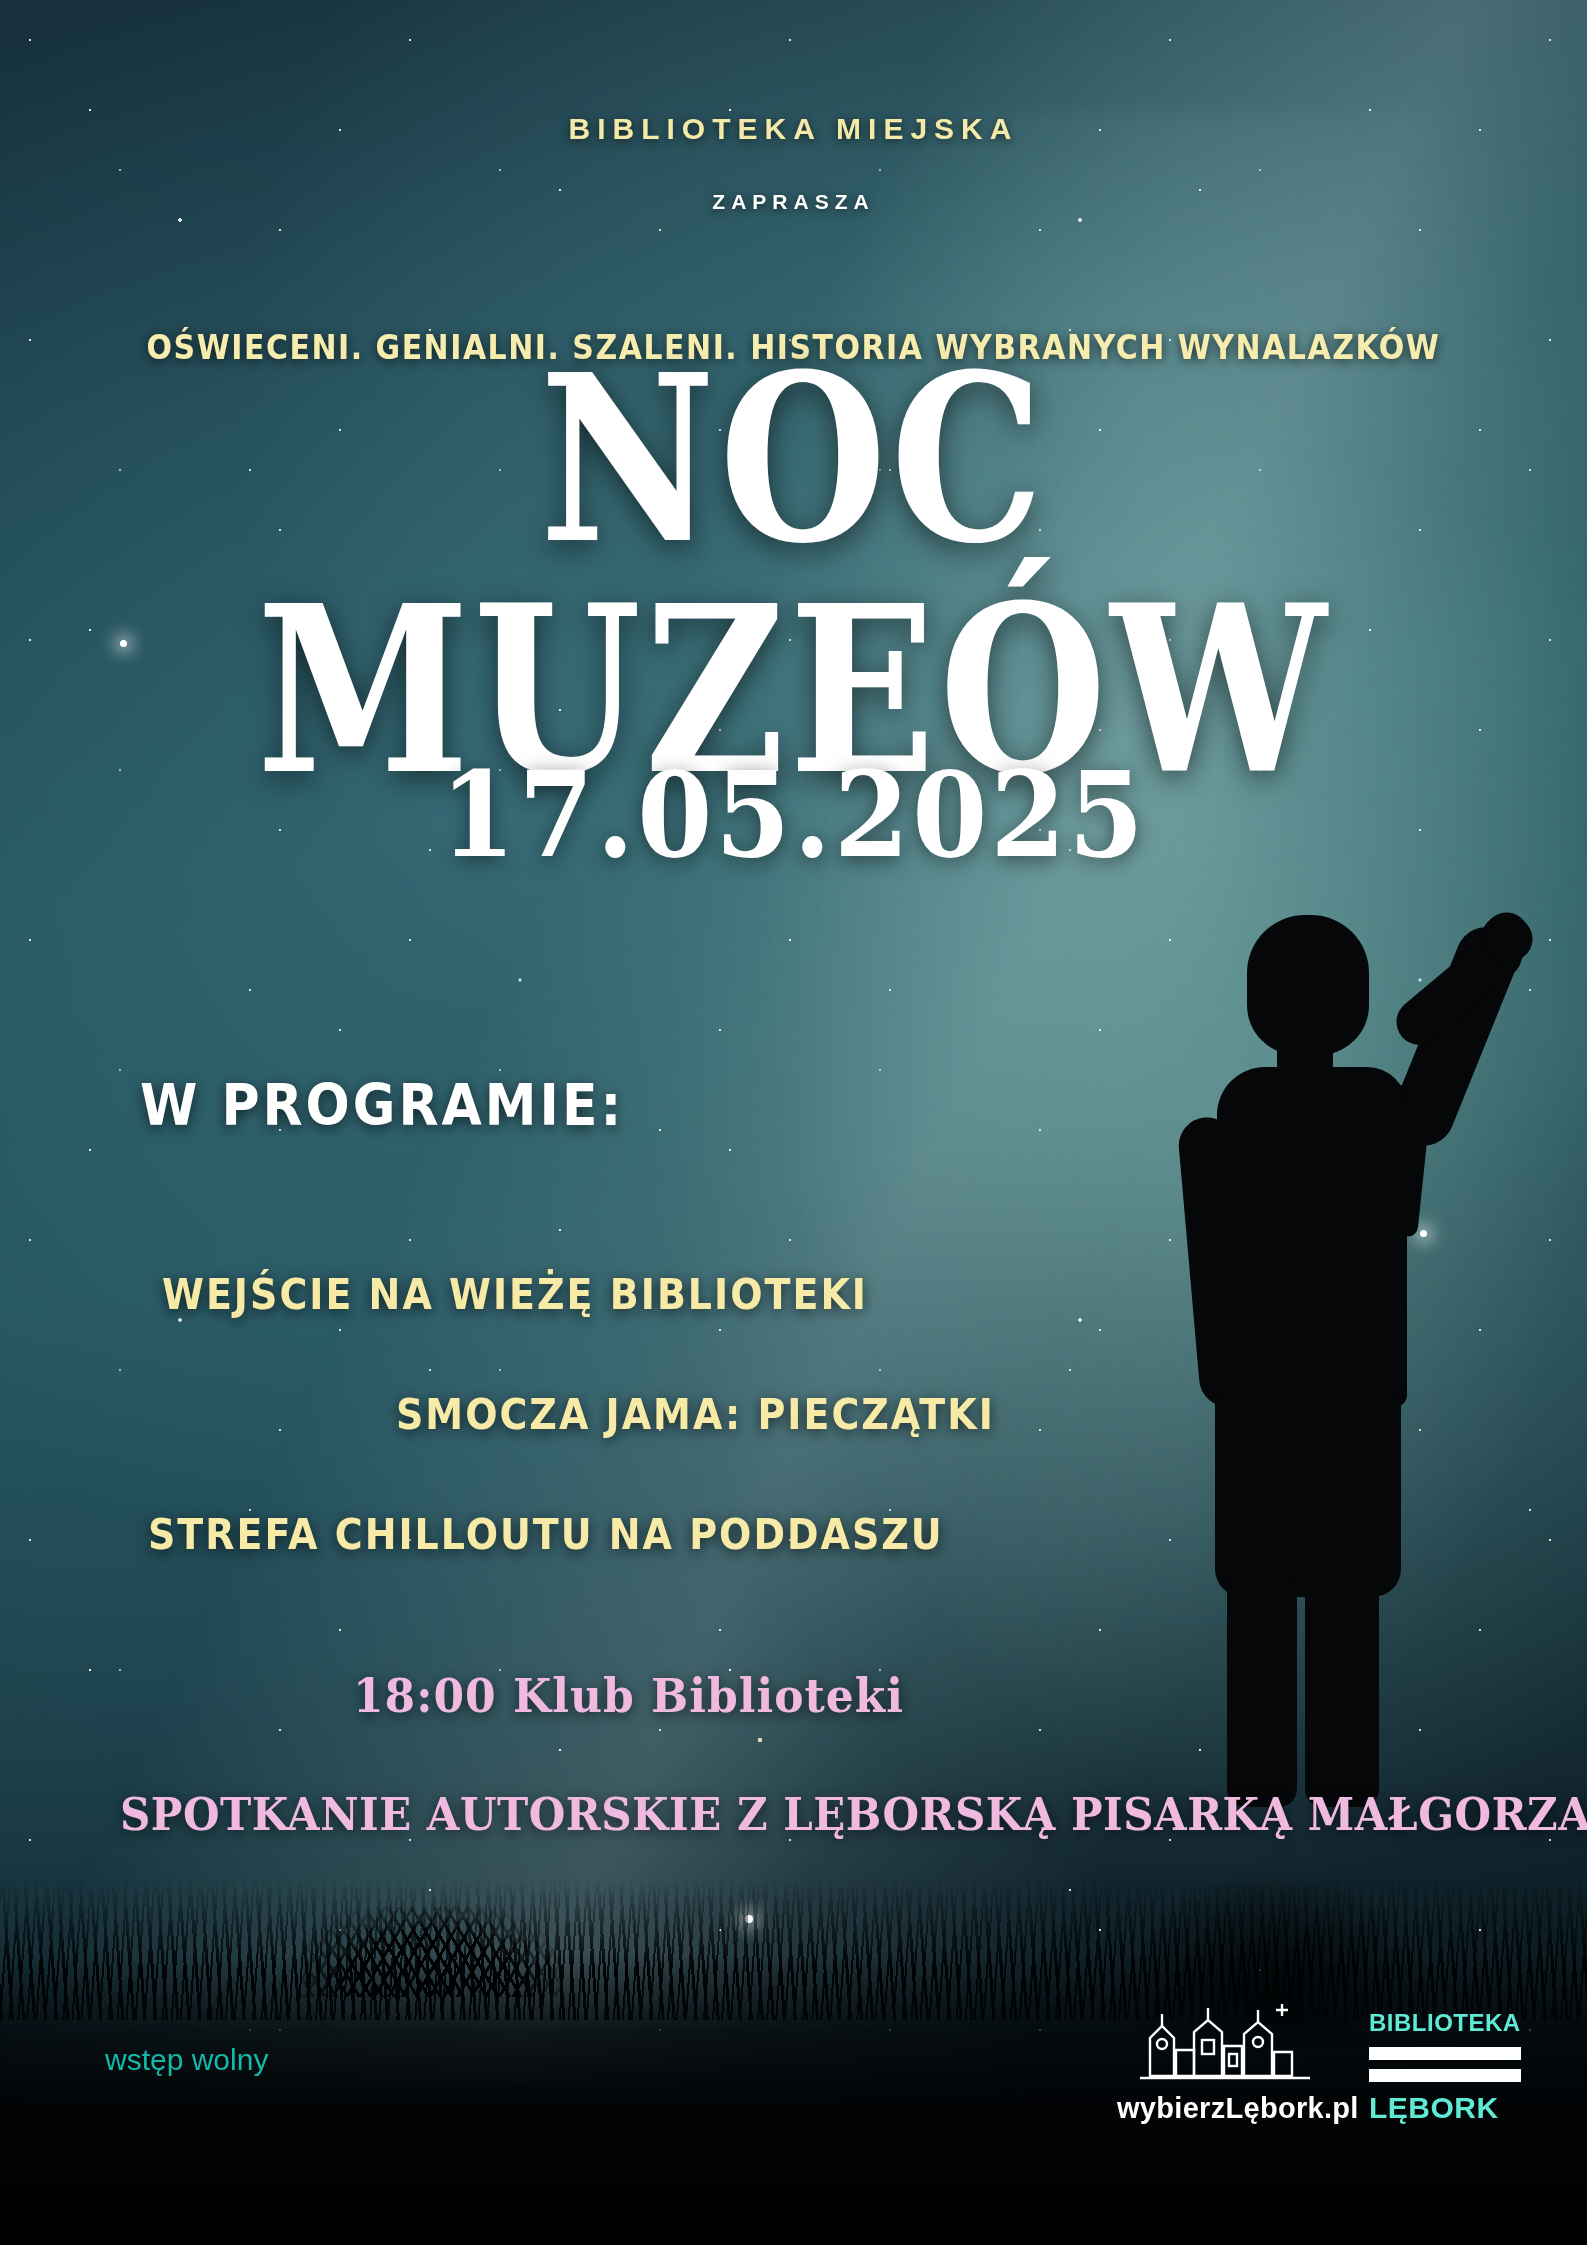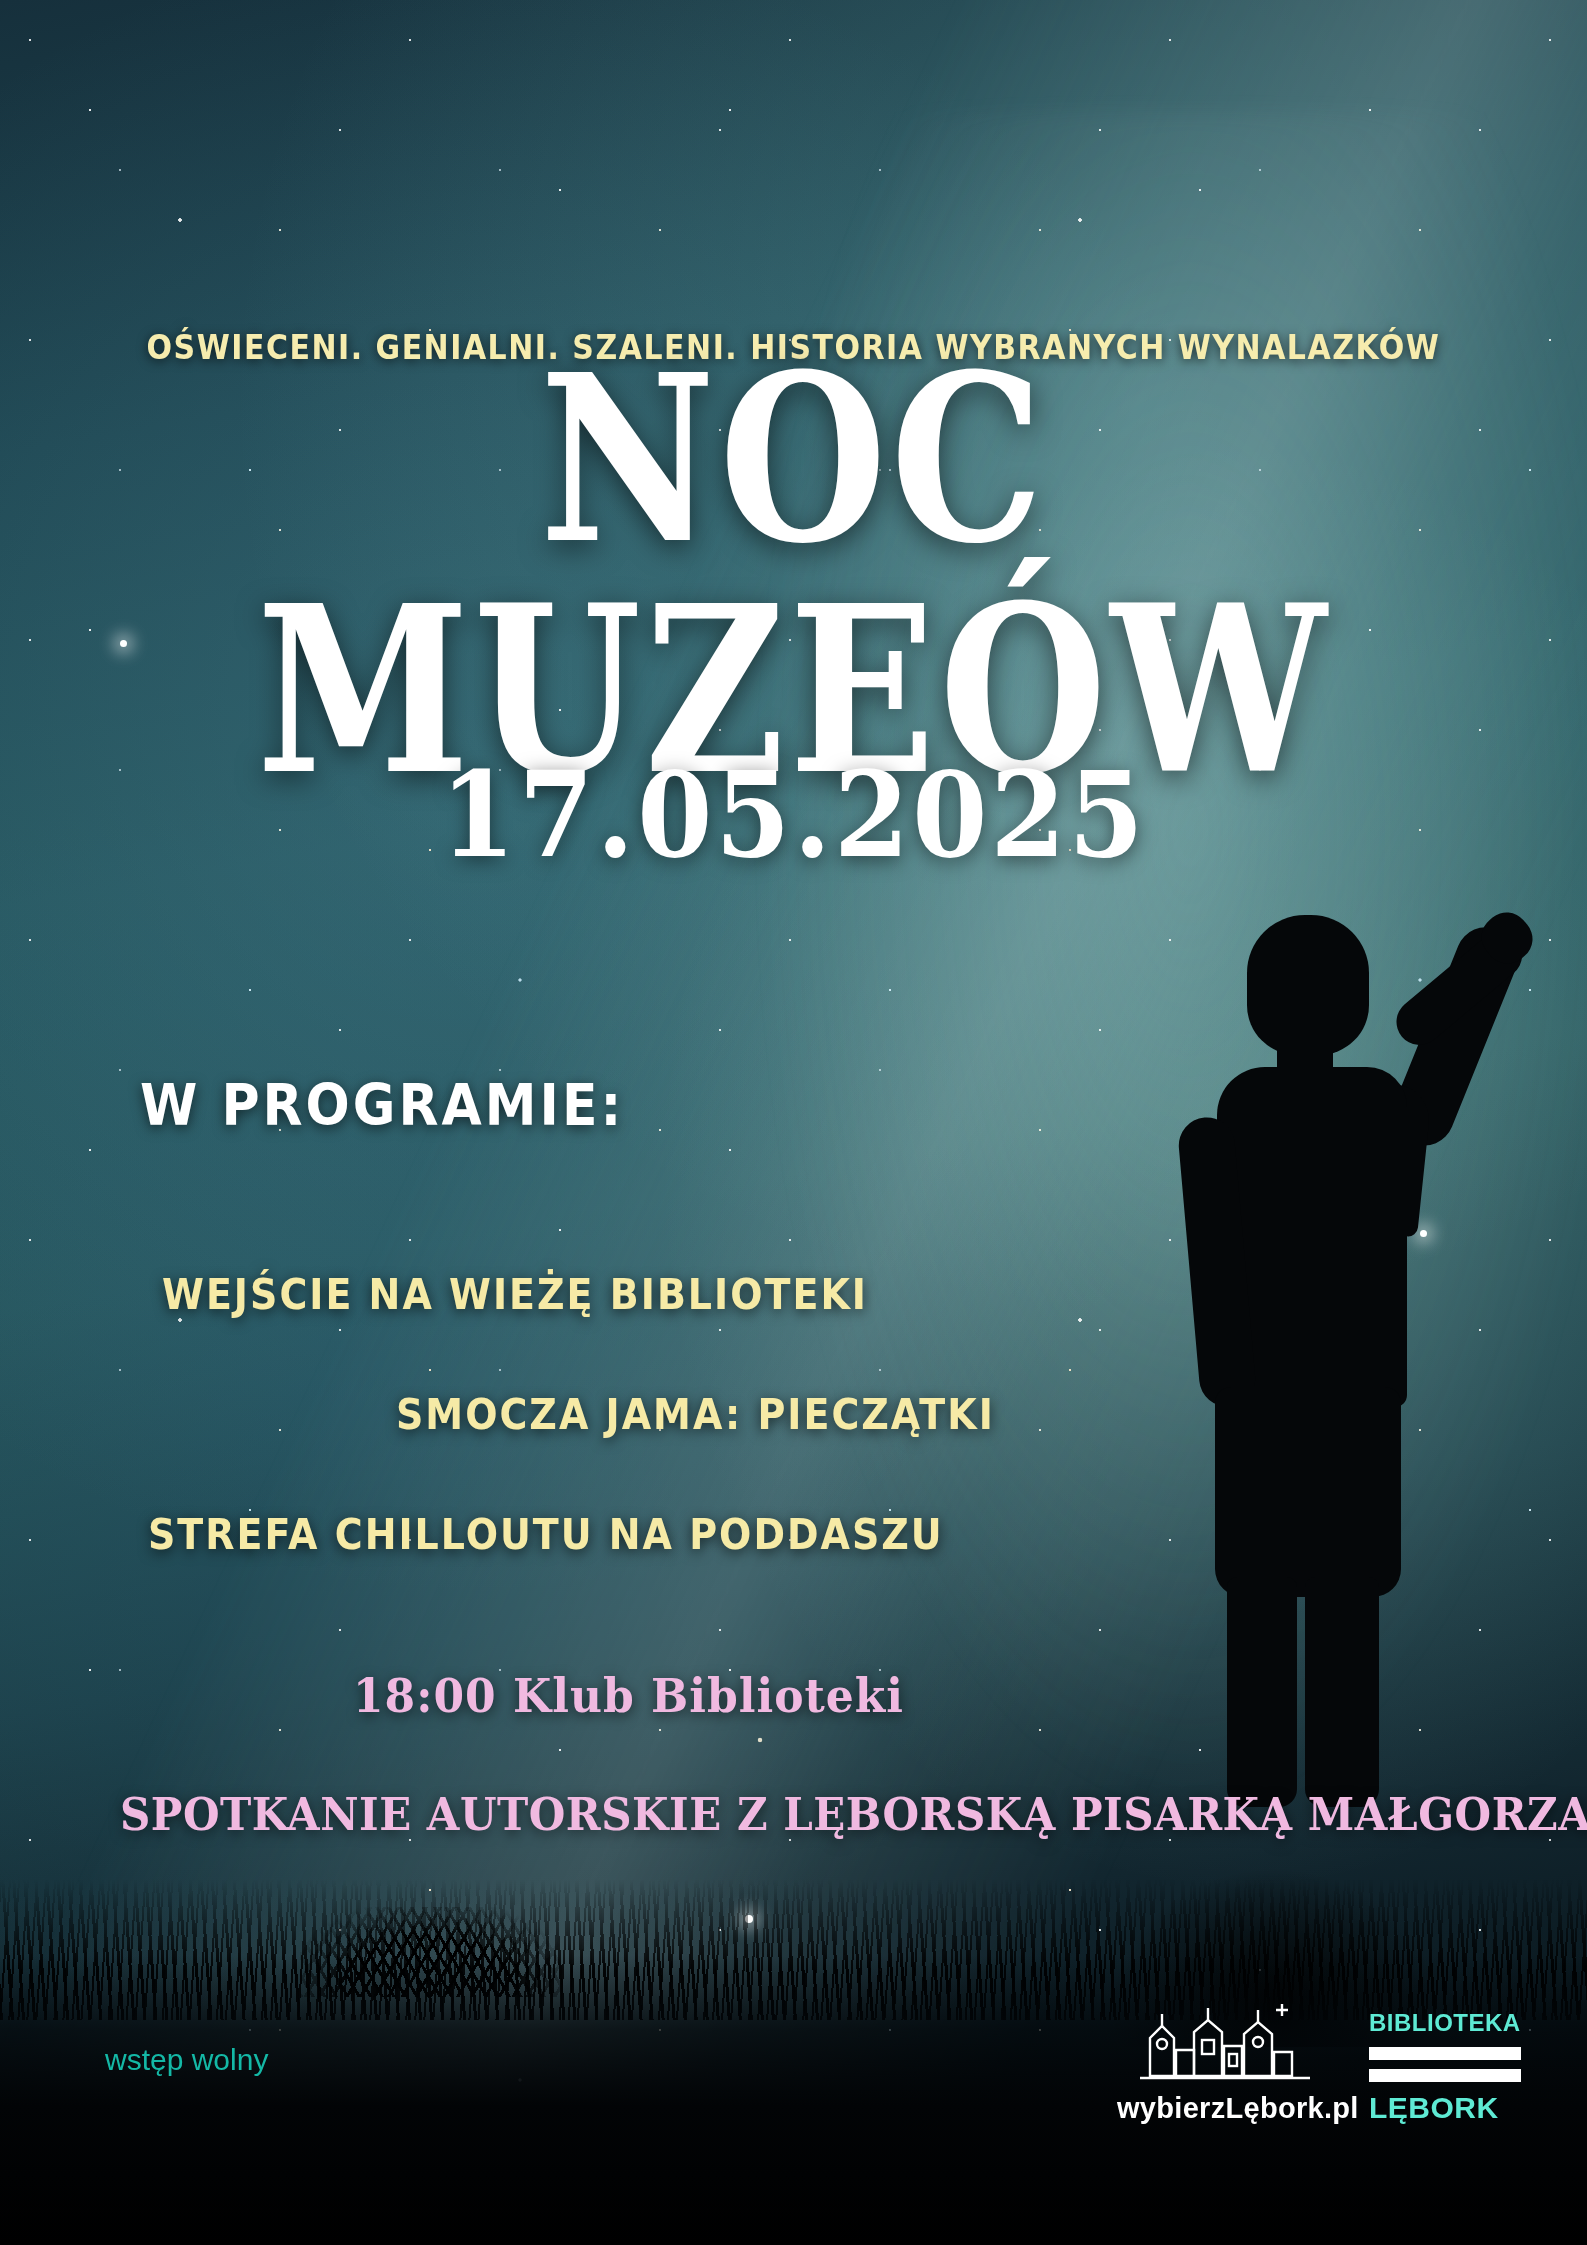--- a/index.html
+++ b/index.html
@@ -408,20 +408,22 @@
     <div class="sil-part sil-leg-r"></div>
     <div class="sil-shade"></div>
   </div>
 
   <div class="grass"></div>
   <div class="bush"></div>
   <div class="ground"></div>
 
   <div class="content">
 
+    <div class="kicker">BIBLIOTEKA MIEJSKA</div>
+    <div class="zaprasza">ZAPRASZA</div>
 
     <div class="subtitle-small">OŚWIECENI. GENIALNI. SZALENI. HISTORIA WYBRANYCH WYNALAZKÓW</div>
 
     <div class="title">NOC MUZEÓW</div>
 
     <div class="date-big">17.05.2025</div>
 
     <div class="program-head">W PROGRAMIE:</div>
 
     <div class="prog-item prog-1">WEJŚCIE NA WIEŻĘ BIBLIOTEKI</div>

